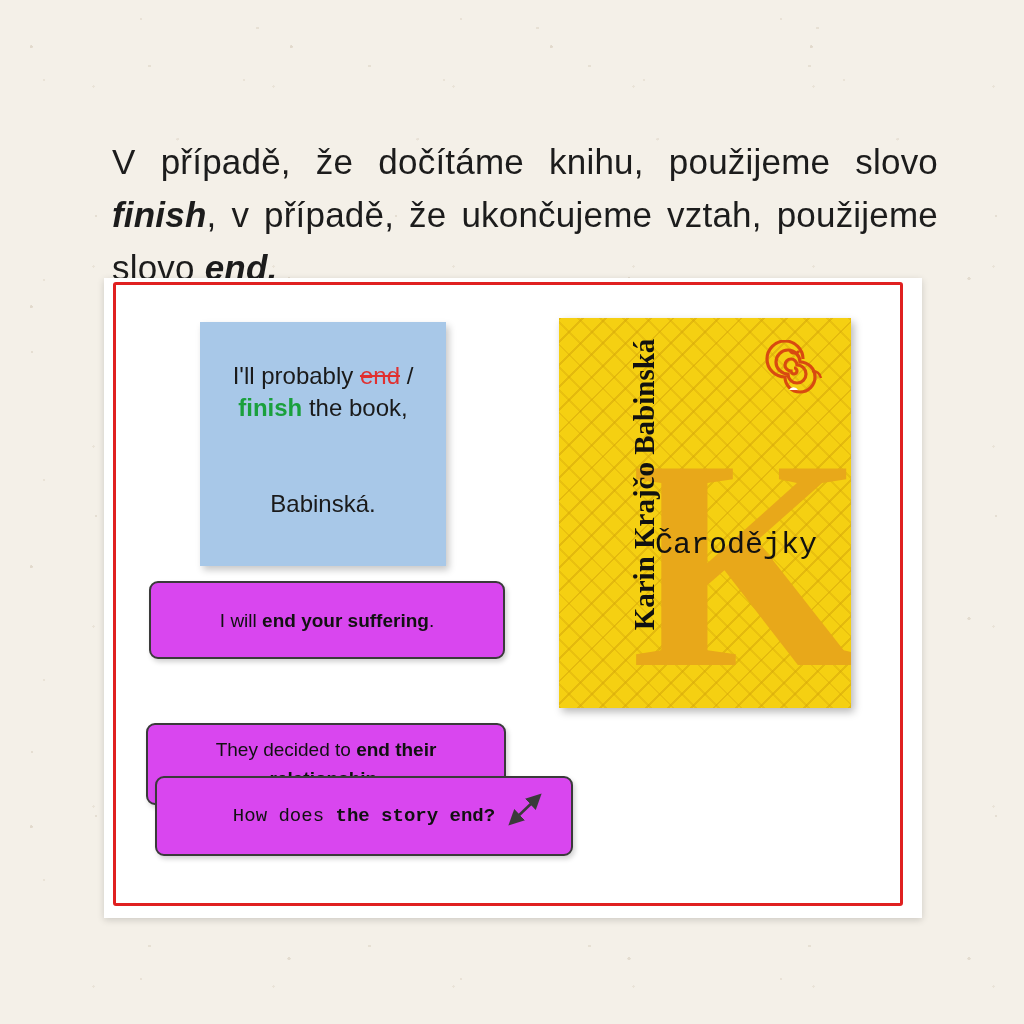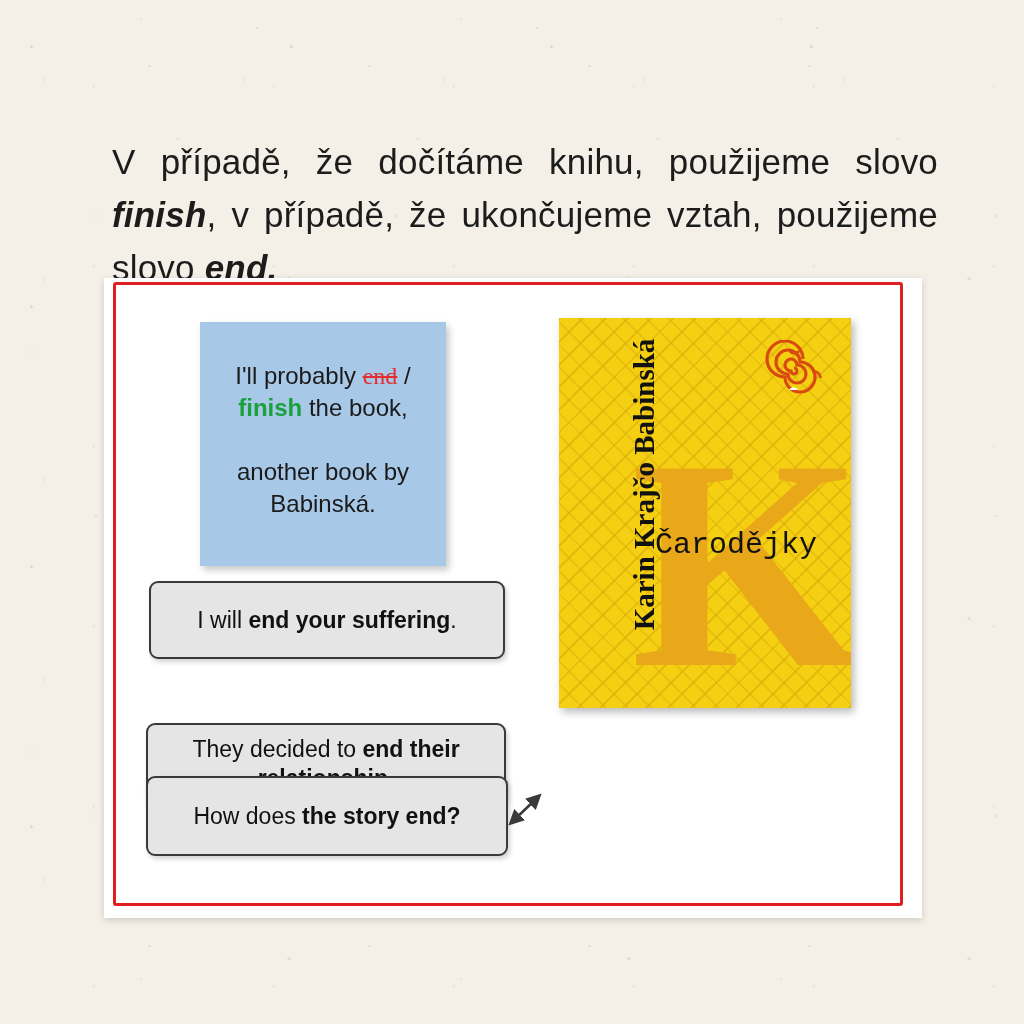--- a/index.html
+++ b/index.html
@@ -84,48 +84,47 @@
     box-sizing: border-box;
     padding: 38px 12px 0 12px;
     text-align: center;
     font-size: 24px;
     line-height: 32px;
     color: #1a1a1a;
   }
   .strike-red {
     color: #e03030;
     text-decoration: line-through;
-    font-family: Liberation Serif, serif;
   }
   .green-bold {
     color: #1aa03c;
     font-weight: bold;
   }
   .bold-t { font-weight: bold; }
 
   
   .sentence-box {
     position: absolute;
-    background: #e5e5e5;
+    background: #d946ef;
     border: 2px solid #3a3a3a;
     border-radius: 9px;
     box-sizing: border-box;
     display: flex;
     align-items: center;
     justify-content: center;
     text-align: center;
-    font-size: 23px;
+    font-size: 19px;
     line-height: 29px;
     color: #111111;
     box-shadow: 2px 3px 5px rgba(0,0,0,.18);
     padding: 4px 12px;
   }
   #box-suffering { left: 45px;  top: 303px; width: 356px; height: 78px; }
   #box-relationship { left: 42px; top: 406px; width: 360px; height: 82px; margin-top: 39px; }
-  #box-story-end { left: 42px;  top: 498px; width: 362px; height: 80px; }
+  #box-story-end { left: 51px;  top: 498px; width: 418px; height: 80px; font-family: Liberation Mono, monospace; }
   #box-finish-story { left: 432px; top: 464px; width: 342px; height: 92px; }
 
   
   .arrow {
     position: absolute;
     left: 404px;
     top: 512px;
     width: 34px;
     height: 40px;
   }
@@ -194,21 +193,21 @@
 
 <p class="heading"><span>V případě, že dočítáme knihu, použijeme slovo </span><span class="ital-bold">finish</span><span>, v případě, že ukončujeme vztah, použijeme slovo </span><span class="ital-bold">end.</span></p>
 
 <div class="card">
   <div class="card-border"></div>
 
   <div class="blue-note">
     <span>I'll probably </span><span class="strike-red">end</span><span> /</span><br>
     <span class="green-bold">finish</span><span> the book,</span><br>
     <br>
-    <span>another book by</span><br>
+    <br>
     <span>Babinská.</span>
   </div>
 
   <div class="sentence-box" id="box-suffering">
     <span><span>I will </span><span class="bold-t">end your suffering</span><span>.</span></span>
   </div>
 
   <div class="sentence-box" id="box-relationship">
     <span><span>They decided to </span><span class="bold-t">end their relationship</span><span>.</span></span>
   </div>

